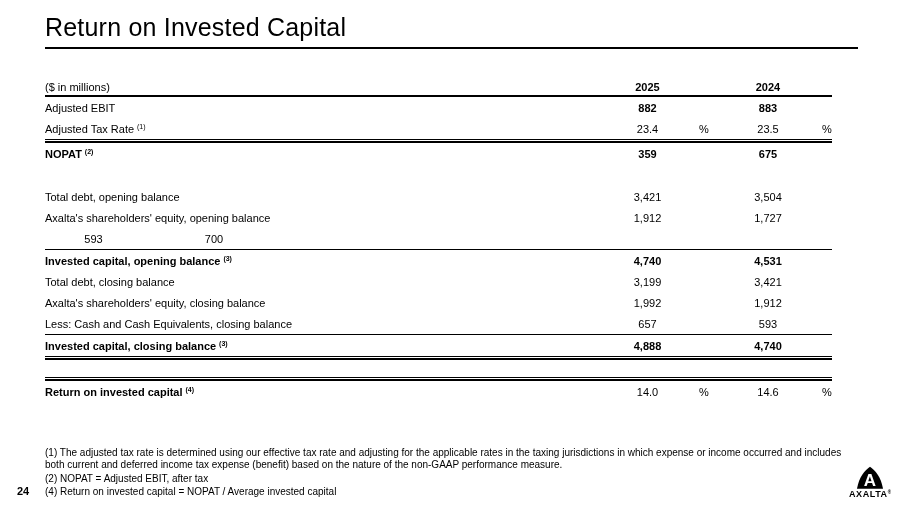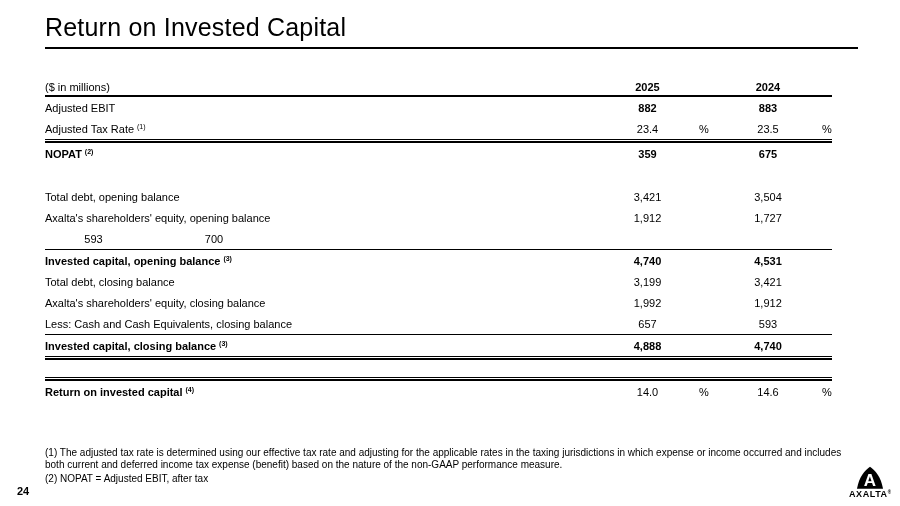--- a/index.html
+++ b/index.html
@@ -212,20 +212,21 @@
           <div class="num">14.6</div>
           <div class="pct">%</div>
         </div>
       </div>
     </div>
 </div>
 
 <div class="footnotes">
     <div class="footnote">(1) The adjusted tax rate is determined using our effective tax rate and adjusting for the applicable rates in the taxing jurisdictions in which expense or income occurred and includes both current and deferred income tax expense (benefit) based on the nature of the non-GAAP performance measure.</div>
     <div class="footnote">(2) NOPAT = Adjusted EBIT, after tax</div>
+    <div class="footnote">(4) Return on invested capital = NOPAT / Average invested capital</div>
   </div>
 
 <div class="page-number">24</div>
 
 <div class="logo">
   <svg class="logo-mark" width="34" height="24" viewBox="0 0 60 42">
     <path d="M30,1 C21,7 11,18 7,40 L53,40 C49,18 39,7 30,1 Z" fill="#000"></path>
     <text x="30" y="36" text-anchor="middle" font-family="Liberation Sans, sans-serif" font-size="30" font-weight="700" fill="#fff">A</text>
   </svg>
   <div class="logo-word">

